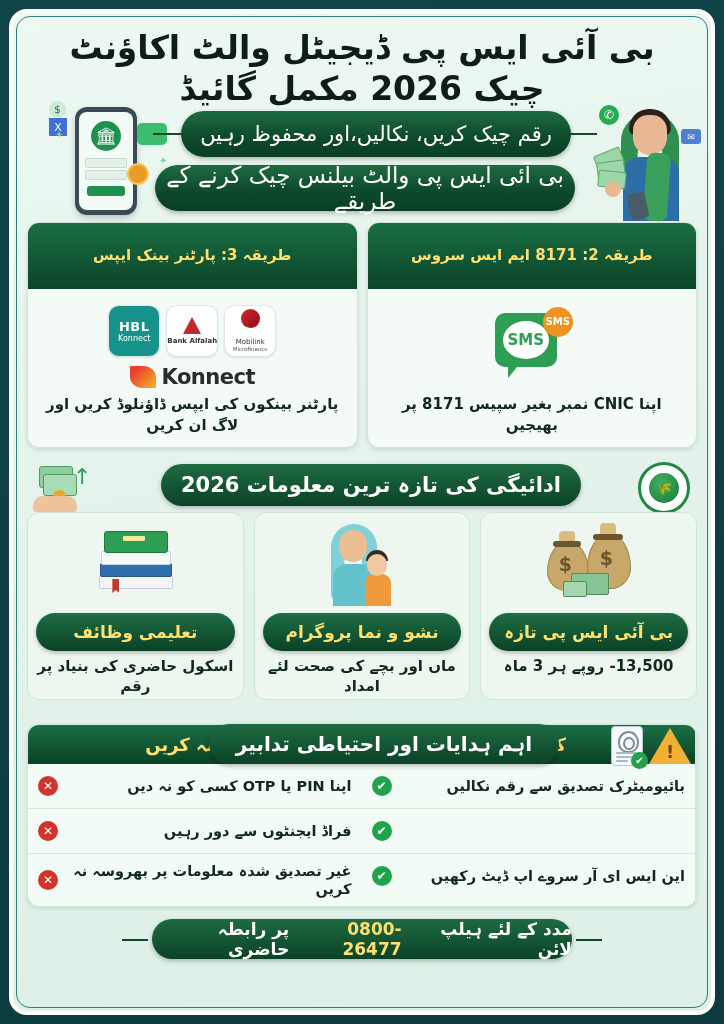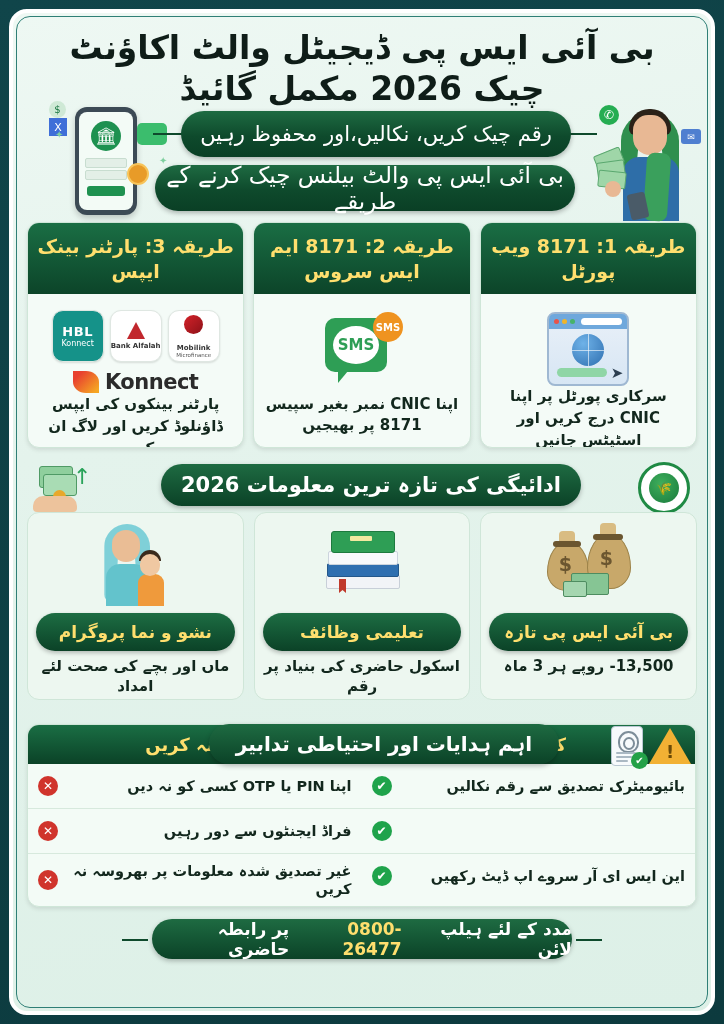--- a/index.html
+++ b/index.html
@@ -80,22 +80,22 @@
 
   
   .methods{display:flex;gap:9px;padding:0 14px;box-sizing:border-box;margin-top:4px;}
   .mcard{
     flex:1;background:#f4fbf7;border:1.5px solid #cfe6d8;border-radius:12px;
     overflow:hidden;box-shadow:0 2px 4px rgba(0,0,0,.10);
     display:flex;flex-direction:column;height:224px;
   }
   .mhead{
     background:linear-gradient(180deg,#1a6e44 0%,#0c4429 100%);
-    color:#ffdf6e;font-weight:bold;font-size:19px;text-align:center;
-    padding:11px 4px;line-height:1.3;
+    color:#ffdf6e;font-weight:bold;font-size:15px;text-align:center;
+    padding:23px 4px;line-height:1.3;
   }
   .mbody{flex:1;display:flex;flex-direction:column;align-items:center;justify-content:flex-start;padding:8px 8px 10px;}
   .mdesc{font-size:15px;color:#12271d;text-align:center;line-height:1.45;margin-top:auto;font-weight:600;}
 
   
   .browser{width:78px;height:70px;background:linear-gradient(180deg,#e9f0f8,#d7e6f4);border:2px solid #9fb8d2;border-radius:8px;position:relative;margin-top:10px;}
   .bbar{position:absolute;left:0;right:0;top:0;height:15px;background:#6fa8dc;border-radius:5px 5px 0 0;}
   .dot{position:absolute;top:5px;width:5px;height:5px;border-radius:50%;}
   .d1{left:5px;background:#e8544a;} .d2{left:13px;background:#f0b429;} .d3{left:21px;background:#47b36a;}
   .addr{position:absolute;left:32px;top:4px;right:5px;height:7px;background:#fff;border-radius:4px;}
@@ -115,21 +115,21 @@
 
   
   .banks{display:flex;gap:6px;margin-top:8px;align-items:center;justify-content:center;}
   .blogo{width:50px;height:50px;border-radius:11px;background:#fff;border:1px solid #dfe7e2;display:flex;flex-direction:column;align-items:center;justify-content:center;box-shadow:0 1px 2px rgba(0,0,0,.12);}
   .hbl{background:#159289;color:#fff;}
   .hbl .t1{font-size:13px;font-weight:bold;letter-spacing:.5px;}
   .hbl .t2{font-size:8px;}
   .alf .mark{width:0;height:0;border-left:9px solid transparent;border-right:9px solid transparent;border-bottom:17px solid #c1272d;}
   .alf .t2{font-size:7px;color:#333;margin-top:3px;font-weight:bold;}
   .mob .mark{width:19px;height:19px;border-radius:50%;background:linear-gradient(135deg,#d42229,#8c1118);}
-  .mob .t2{font-size:7px;color:#333;font-weight:bold;margin-top:10px;}
+  .mob .t2{font-size:7px;color:#333;font-weight:normal;margin-top:10px;}
   .mob .t3{font-size:5.5px;color:#555;}
   .banklank{display:flex;align-items:center;justify-content:center;gap:6px;margin-top:8px;}
   .bl-mark{width:26px;height:22px;background:linear-gradient(135deg,#e8412f 20%,#f5a623 90%);border-radius:0 50% 0 50%;}
   .bl-txt{font-size:21px;font-weight:bold;color:#2b2b2b;letter-spacing:-.5px;}
 
   
   .pay-sec{position:relative;margin-top:12px;height:242px;}
   .sec-pill{
     position:absolute;left:148px;top:4px;width:420px;height:42px;
     background:linear-gradient(180deg,#1e6b42 0%,#0b4227 100%);color:#fff;
@@ -327,37 +327,20 @@
           <div class="smswrap">
             <div class="smsbub">
               <div class="smsin">SMS</div>
             </div>
             <div class="smsbadge">SMS</div>
           </div>
           <div class="mdesc urdu">اپنا CNIC نمبر بغیر سپیس 8171 پر بھیجیں</div>
         </div>
       </div>
 
-      <div class="mcard">
-        <div class="mhead urdu">طریقہ 1: 8171 ویب پورٹل</div>
-        <div class="mbody">
-          <div class="browser">
-            <div class="bbar">
-              <div class="dot d1"></div>
-              <div class="dot d2"></div>
-              <div class="dot d3"></div>
-              <div class="addr"></div>
-            </div>
-            <div class="globe"></div>
-            <div class="srchbar"></div>
-            <div class="cursor">➤</div>
-          </div>
-          <div class="mdesc urdu">سرکاری پورٹل پر اپنا CNIC درج کریں اور اسٹیٹس جانیں</div>
-        </div>
-      </div>
     </div>
 
     <div class="pay-sec">
       <div class="handcash">
         <div class="hc-bill"></div>
         <div class="hc-bill2"></div>
         <div class="hc-arrow">↑</div>
         <div class="hc-coin"></div>
         <div class="hc-hand"></div>
       </div>
@@ -365,48 +348,48 @@
       <div class="sec-pill urdu">ادائیگی کی تازہ ترین معلومات 2026</div>
 
       <div class="bisp">
         <div class="bisp-circ">
           <div class="bisp-in">🌾</div>
         </div>
         <div class="bisp-lbl">BISP</div>
       </div>
 
       <div class="benefits">
+
+        <div class="bcard">
+          <div class="bart">
+            <div class="books">
+              <div class="bk bk4"></div>
+              <div class="bk bk3"></div>
+              <div class="bk bk2"></div>
+              <div class="bk bk1"></div>
+              <div class="bmark"></div>
+            </div>
+          </div>
+          <div class="bpill urdu">تعلیمی وظائف</div>
+          <div class="btxt urdu">اسکول حاضری کی بنیاد پر رقم</div>
+        </div>
 
         <div class="bcard">
           <div class="bart">
             <div class="mc">
               <div class="mc-m-scarf"></div>
               <div class="mc-m-head"></div>
               <div class="mc-m-body"></div>
               <div class="mc-c-body"></div>
               <div class="mc-c-hair"></div>
               <div class="mc-c-head"></div>
             </div>
           </div>
           <div class="bpill urdu">نشو و نما پروگرام</div>
           <div class="btxt urdu">ماں اور بچے کی صحت لئے امداد</div>
-        </div>
-
-        <div class="bcard">
-          <div class="bart">
-            <div class="books">
-              <div class="bk bk4"></div>
-              <div class="bk bk3"></div>
-              <div class="bk bk2"></div>
-              <div class="bk bk1"></div>
-              <div class="bmark"></div>
-            </div>
-          </div>
-          <div class="bpill urdu">تعلیمی وظائف</div>
-          <div class="btxt urdu">اسکول حاضری کی بنیاد پر رقم</div>
         </div>
 
         <div class="bcard">
           <div class="bart">
             <div class="bags">
               <div class="bag bag1"></div>
               <div class="bag bag2"></div>
               <div class="bagneck n-1"></div>
               <div class="bagneck n-2"></div>
               <div class="bagtie t-1"></div>

